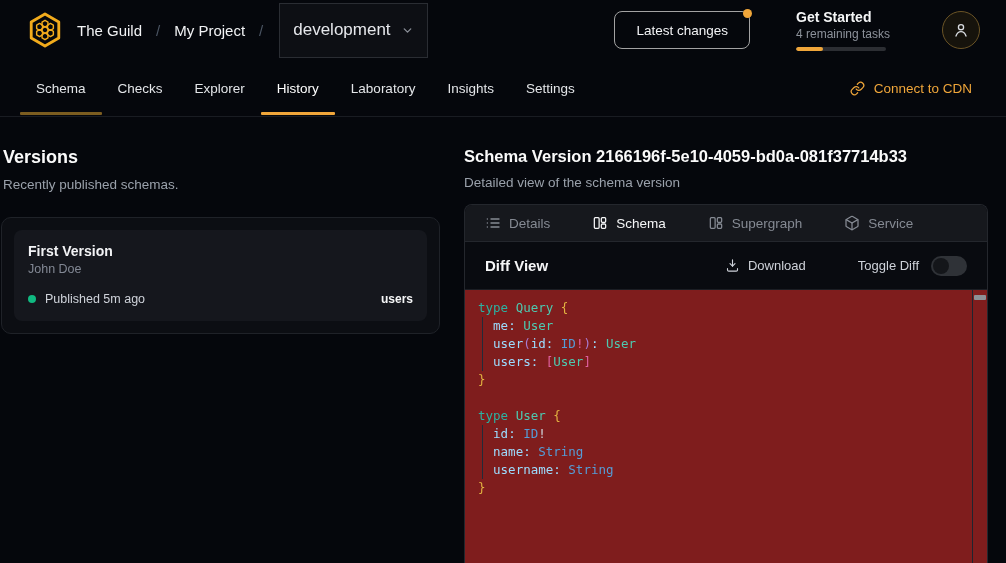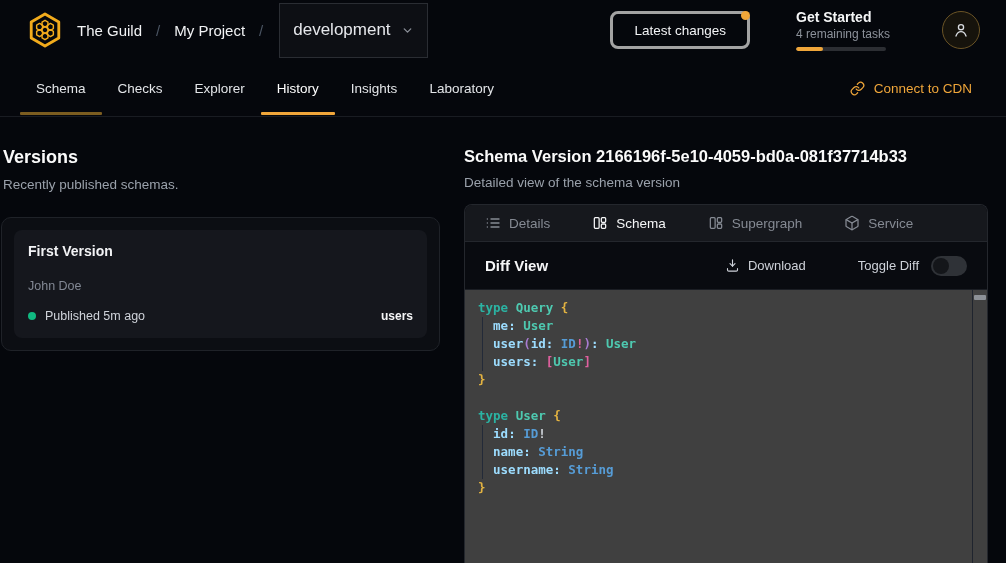--- a/index.html
+++ b/index.html
@@ -14,21 +14,21 @@
   .topbar{height:60px; display:flex; align-items:center; padding:0 26px;}
   .logo{width:38px;height:38px; flex:none; cursor:pointer;}
   .crumbs{display:flex; align-items:center; gap:14px; margin-left:13px; font-size:15px; font-weight:500; color:#f2f3f5;}
   .crumbs .sep{color:#4b5563; font-weight:400;}
   .crumb{cursor:pointer;}
   .select{display:flex; align-items:center; gap:10px; margin-left:16px; height:55px; padding:0 13px;
     background:#0d0f14; border:1px solid #2a2d33; border-radius:0; color:#e5e7eb; font-size:17px;
     font-family:inherit; cursor:pointer;}
   .select svg{stroke:#8b8f98;}
   .spacer{flex:1;}
-  .latest{position:relative; height:38px; padding:0 21px; background:transparent; border:3px solid #a3a3a3;
+  .latest{position:relative; height:38px; padding:0 21px; background:transparent; border:1px solid #a3a3a3;
     border-radius:8px; color:#f3f4f6; font-size:13.5px; font-family:inherit; cursor:pointer;}
   .latest .dot{position:absolute; top:-3px; right:-3px; width:9px; height:9px; border-radius:50%; background:var(--accent);}
   .getstarted{margin-left:46px; width:96px; cursor:pointer;}
   .gs-title{font-size:14px; font-weight:700; color:#f5f6f7;}
   .gs-sub{font-size:12px; color:#8d929b; margin-top:2px;}
   .gs-bar{margin-top:6px; width:90px; height:4px; border-radius:2px; background:#2c2e33; overflow:hidden;}
   .gs-fill{height:100%; border-radius:2px; background:var(--accent);}
   .avatar{margin-left:50px; width:38px; height:38px; border-radius:50%; background:#16130c; border:1px solid #6b5426;
     display:flex; align-items:center; justify-content:center; cursor:pointer; flex:none;}
 
@@ -44,21 +44,21 @@
   .cdn svg{stroke:var(--accent);}
 
   
   main{position:absolute; top:117px; left:0; right:0; bottom:0; display:flex;}
   .left{width:464px; flex:none; padding:30px 0 0 3px;}
   .left h2{font-size:18px; font-weight:700; color:#fafafa;}
   .sub{font-size:13.5px; color:#9aa1ab; margin-top:9px;}
   .vcard{margin:25px 24px 0 -2px; border:1px solid #1f2228; background:#0c0e13; border-radius:10px; padding:12px;}
   .vitem{background:#15171d; border-radius:8px; padding:13px 14px 15px; cursor:pointer;}
   .vname{font-size:14px; font-weight:700; color:#f2f3f5;}
-  .vauthor{font-size:12.5px; color:#828894; margin-top:20px;}
+  .vauthor{font-size:12.5px; color:#828894; margin-top:3px;}
   .vrow{display:flex; align-items:center; gap:9px; margin-top:16px;}
   .gdot{width:8px; height:8px; border-radius:50%; background:var(--green); flex:none;}
   .vstatus{font-size:12.5px; color:#cfd3da;}
   .vservice{margin-left:auto; font-size:12px; font-weight:700; color:#f5f6f7;}
 
   .right{flex:1; margin-right:18px; padding-top:30px; display:flex; flex-direction:column;}
   .right h2{font-size:16.5px; font-weight:700; color:#fafafa; white-space:nowrap;}
   .panel{margin-top:14px; flex:1; border:1px solid var(--panel-border); border-bottom:none;
     border-radius:8px 8px 0 0; display:flex; flex-direction:column; overflow:hidden;}
   .ptabs{height:37px; flex:none; background:#16181d; border-bottom:1px solid var(--panel-border);
@@ -69,22 +69,22 @@
   .diffrow{height:48px; flex:none; background:#090b10; border-bottom:1px solid #1b1e24;
     display:flex; align-items:center; padding:0 20px;}
   .dtitle{font-size:15px; font-weight:700; color:#f5f6f7;}
   .dright{margin-left:auto; display:flex; align-items:center;}
   .download{display:flex; align-items:center; gap:8px; color:#ced2d9; font-size:13px; cursor:pointer; margin-right:52px;}
   .download svg{stroke:#ced2d9;}
   .tlabel{font-size:13px; color:#ced2d9; margin-right:12px;text-align:right;}
   .toggle{width:36px; height:20px; border-radius:10px; background:#2f3237; position:relative; cursor:pointer; flex:none;}
   .knob{position:absolute; top:2px; left:2px; width:16px; height:16px; border-radius:50%; background:#14161a;}
 
-  .code{flex:1; position:relative; background:#404040; padding:9px 18px 0 13px;
-    font-family:"DejaVu Sans Mono",monospace; font-size:12.5px; line-height:18px;font-weight:bold;}
+  .code{flex:1; position:relative; background:#7f1d1d; padding:9px 18px 0 13px;
+    font-family:"DejaVu Sans Mono",monospace; font-size:12.5px; line-height:18px;}
   .cl{min-height:18px; white-space:pre; position:relative;}
   .cl.guide::before{content:""; position:absolute; left:4px; top:0; bottom:0; width:1px; background:#232a38;}
   .sbar{position:absolute; top:0; right:0; bottom:0; width:15px; border-left:1px solid #1f242e;}
   .sthumb{position:absolute; top:5px; left:1px; width:12px; height:5px; background:#8d9197; border-radius:1px; cursor:pointer;}
 </style>
 </head>
 <body>
 
 <div class="page">
 
@@ -143,24 +143,27 @@
         <div class="nav-tab">
           <span>Checks</span>
         </div>
         <div class="nav-tab">
           <span>Explorer</span>
         </div>
         <div class="nav-tab active">
           <span>History</span>
         </div>
         <div class="nav-tab">
+          <span>Laboratory</span>
+        </div>
+        <div class="nav-tab">
           <span>Insights</span>
         </div>
         <div class="nav-tab">
-          <span>Laboratory</span>
+          <span>Settings</span>
         </div>
       </div>
     <a class="cdn">
       <svg width="15" height="15" viewBox="0 0 24 24" fill="none" stroke-width="2" stroke-linecap="round" stroke-linejoin="round">
         <path d="M10 13a5 5 0 0 0 7.54.54l3-3a5 5 0 0 0-7.07-7.07l-1.72 1.71"></path>
         <path d="M14 11a5 5 0 0 0-7.54-.54l-3 3a5 5 0 0 0 7.07 7.07l1.71-1.71"></path>
       </svg>
       <span>Connect to CDN</span>
     </a>
   </nav>

